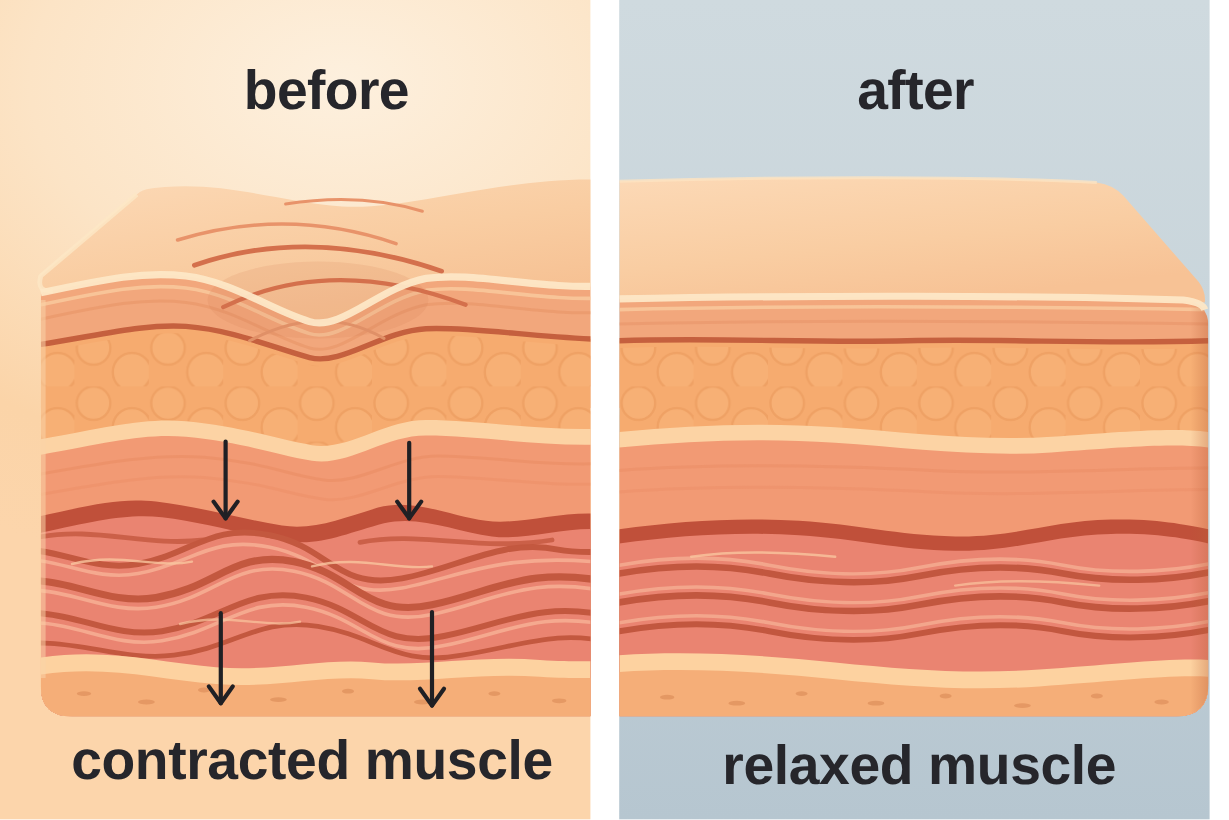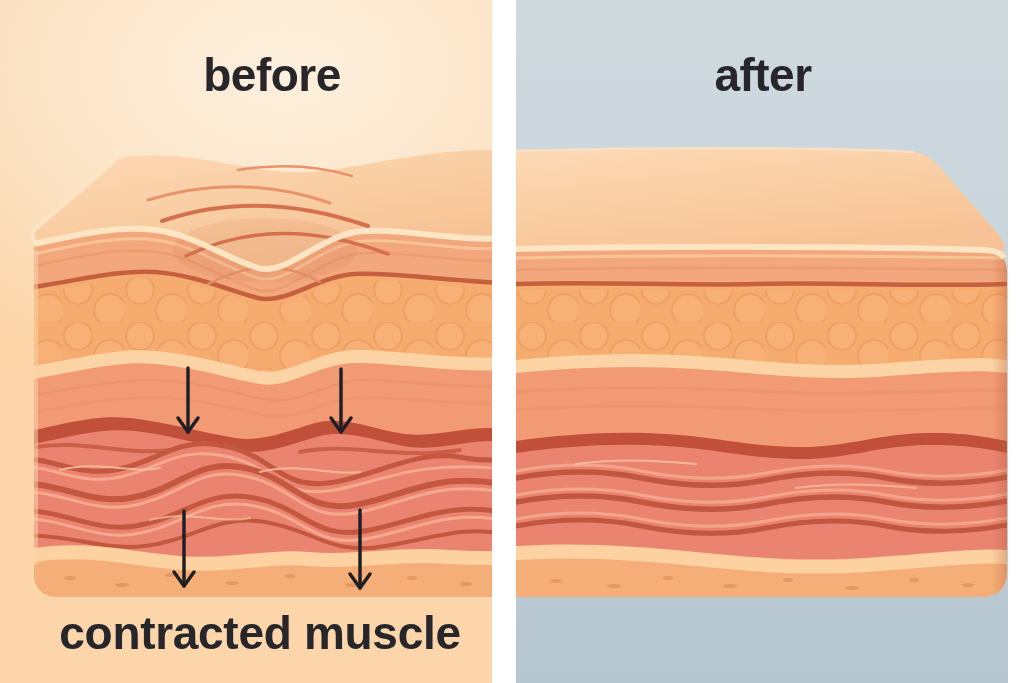--- a/index.html
+++ b/index.html
@@ -262,15 +262,16 @@
 
       <g>
         <path d="M0,151 C140,147 300,147 398,152 Q412,154 420,163 L483,235 Q489,243 488,252
                  C420,248 150,246 0,249 Z" fill="url(#topFaceGradR)"></path>
         <path d="M0,151 C140,147 300,147 398,152" fill="none" stroke="#fde3c2" stroke-width="2.5" opacity="0.8"></path>
         <path d="M0,249 C150,246 350,246 470,250 Q486,252 488,258" fill="none" stroke="#fde7c6" stroke-width="6" opacity="0.95"></path>
       </g>
     </svg>
 
     <div class="panel-title">after</div>
+    <div class="panel-caption">relaxed muscle</div>
   </div>
 
 </div>
 
 </body></html>

